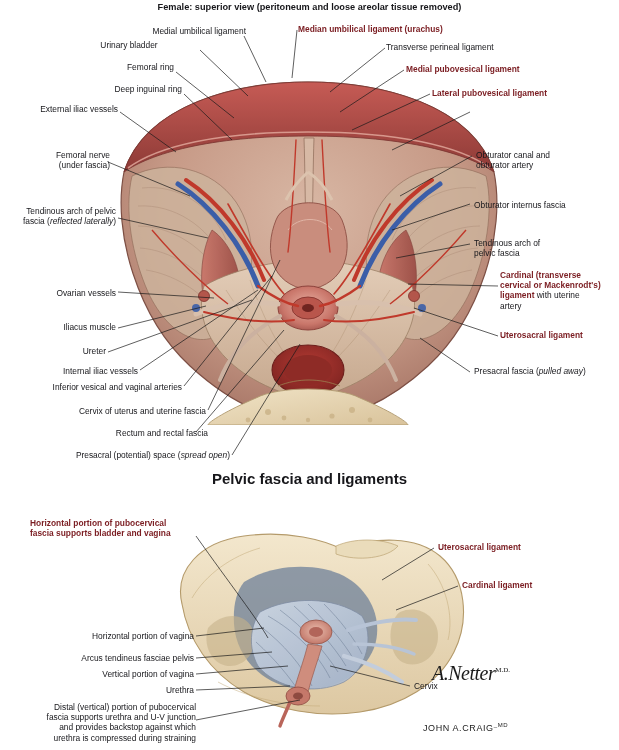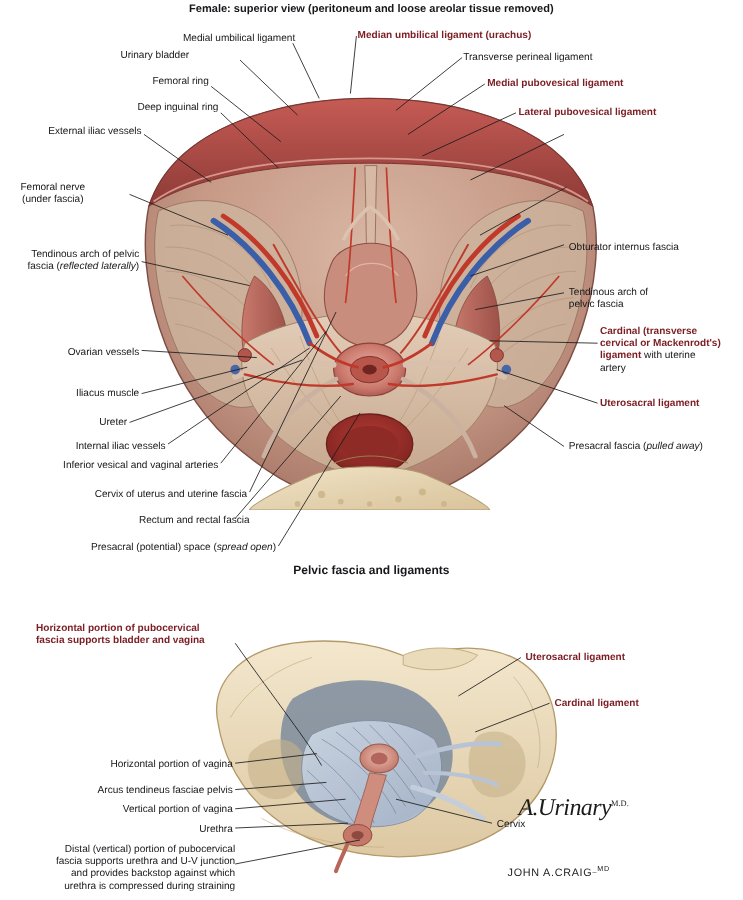--- a/index.html
+++ b/index.html
@@ -41,21 +41,21 @@
     position: absolute;
     font-size: 9.2px;
     font-weight: bold;
     color: #17171b;
     text-align: center;
     width: 100%;
     left: 0;
   }
   .subtitle {
     position: absolute;
-    font-size: 10px;
+    font-size: 15px;
     font-weight: bold;
     color: #17171b;
     text-align: center;
     width: 100%;
     left: 0;
   }
 
   
   .leaders {
     position: absolute;
@@ -281,36 +281,38 @@
       <path d="M498 336 L414 308"></path>
       <path d="M470 372 L420 338"></path>
     </g>
   </svg>
 
   <div class="lbl right" style="left:60px; top:26px; width:186px;">Medial umbilical ligament</div>
   <div class="lbl right" style="left:60px; top:40px; width:138px;text-align:center;">Urinary bladder</div>
   <div class="lbl right" style="left:60px; top:62px; width:114px;">Femoral ring</div>
   <div class="lbl right" style="left:20px; top:84px; width:162px;">Deep inguinal ring</div>
   <div class="lbl right" style="left:8px; top:104px; width:110px;">External iliac vessels</div>
-  <div class="lbl right" style="left:0; top:150px; width:88px;text-align:center;"><span>Femoral nerve
+  <div class="lbl right" style="left:22px; top:150px; width:88px;"><span>Femoral nerve
 (under fascia)</span></div>
   <div class="lbl right" style="left:-2px; top:206px; width:118px;">Tendinous arch of pelvic<br>fascia (<i>reflected laterally</i>)</div>
   <div class="lbl right" style="left:24px; top:288px; width:92px;">Ovarian vessels</div>
   <div class="lbl right" style="left:30px; top:322px; width:86px;">Iliacus muscle</div>
   <div class="lbl right" style="left:54px; top:346px; width:52px;">Ureter</div>
   <div class="lbl right" style="left:32px; top:366px; width:106px;">Internal iliac vessels</div>
   <div class="lbl right" style="left:18px; top:382px; width:164px;">Inferior vesical and vaginal arteries</div>
   <div class="lbl right" style="left:32px; top:406px; width:174px;">Cervix of uterus and uterine fascia</div>
   <div class="lbl right" style="left:80px; top:428px; width:128px;">Rectum and rectal fascia</div>
   <div class="lbl right" style="left:64px; top:450px; width:166px;">Presacral (potential) space (<i>spread open</i>)</div>
 
   <div class="lbl bold left" style="left:298px; top:24px; width:210px;">Median umbilical ligament (urachus)</div>
   <div class="lbl left" style="left:386px; top:42px; width:152px;">Transverse perineal ligament</div>
   <div class="lbl bold left" style="left:406px; top:64px; width:160px;">Medial pubovesical ligament</div>
   <div class="lbl bold left" style="left:432px; top:88px; width:164px;">Lateral pubovesical ligament</div>
+  <div class="lbl left" style="left:476px; top:150px; width:104px;">Obturator canal and
+obturator artery</div>
   <div class="lbl left" style="left:474px; top:200px; width:130px;">Obturator internus fascia</div>
   <div class="lbl left" style="left:474px; top:238px; width:110px;">Tendinous arch of
 pelvic fascia</div>
   <div class="lbl bold left" style="left:500px; top:270px; width:116px;">Cardinal (transverse<br>cervical or Mackenrodt's)<br>ligament <span style="color:#17171b;font-weight:normal;">with uterine<br>artery</span></div>
   <div class="lbl bold left" style="left:500px; top:330px; width:116px;">Uterosacral ligament</div>
   <div class="lbl left" style="left:474px; top:366px; width:136px;">Presacral fascia (<i>pulled away</i>)</div>
 
   <div class="subtitle" style="top:470px;">Pelvic fascia and ligaments</div>
 
   <svg id="fig-bottom" viewBox="0 0 330 215">
@@ -397,19 +399,19 @@
   <div class="lbl right" style="left:14px; top:653px; width:180px;">Arcus tendineus fasciae pelvis</div>
   <div class="lbl right" style="left:50px; top:669px; width:144px;">Vertical portion of vagina</div>
   <div class="lbl right" style="left:118px; top:685px; width:76px;">Urethra</div>
   <div class="lbl left" style="left:414px; top:681px; width:60px;">Cervix</div>
   <div class="lbl right" style="left:24px; top:702px; width:172px;">Distal (vertical) portion of pubocervical
 fascia supports urethra and U-V junction
 and provides backstop against which
 urethra is compressed during straining</div>
 
   <div class="sig" id="sig-script">
-    <span>A.</span><span>Urinary</span><span class="sub">M.D.</span>
+    <span>A.</span><span>Netter</span><span class="sub">M.D.</span>
   </div>
   <div class="sig" id="sig-name">
     <span>JOHN A.CRAIG</span><span class="sub">_MD</span>
   </div>
 
 </div>
 
 </body></html>

